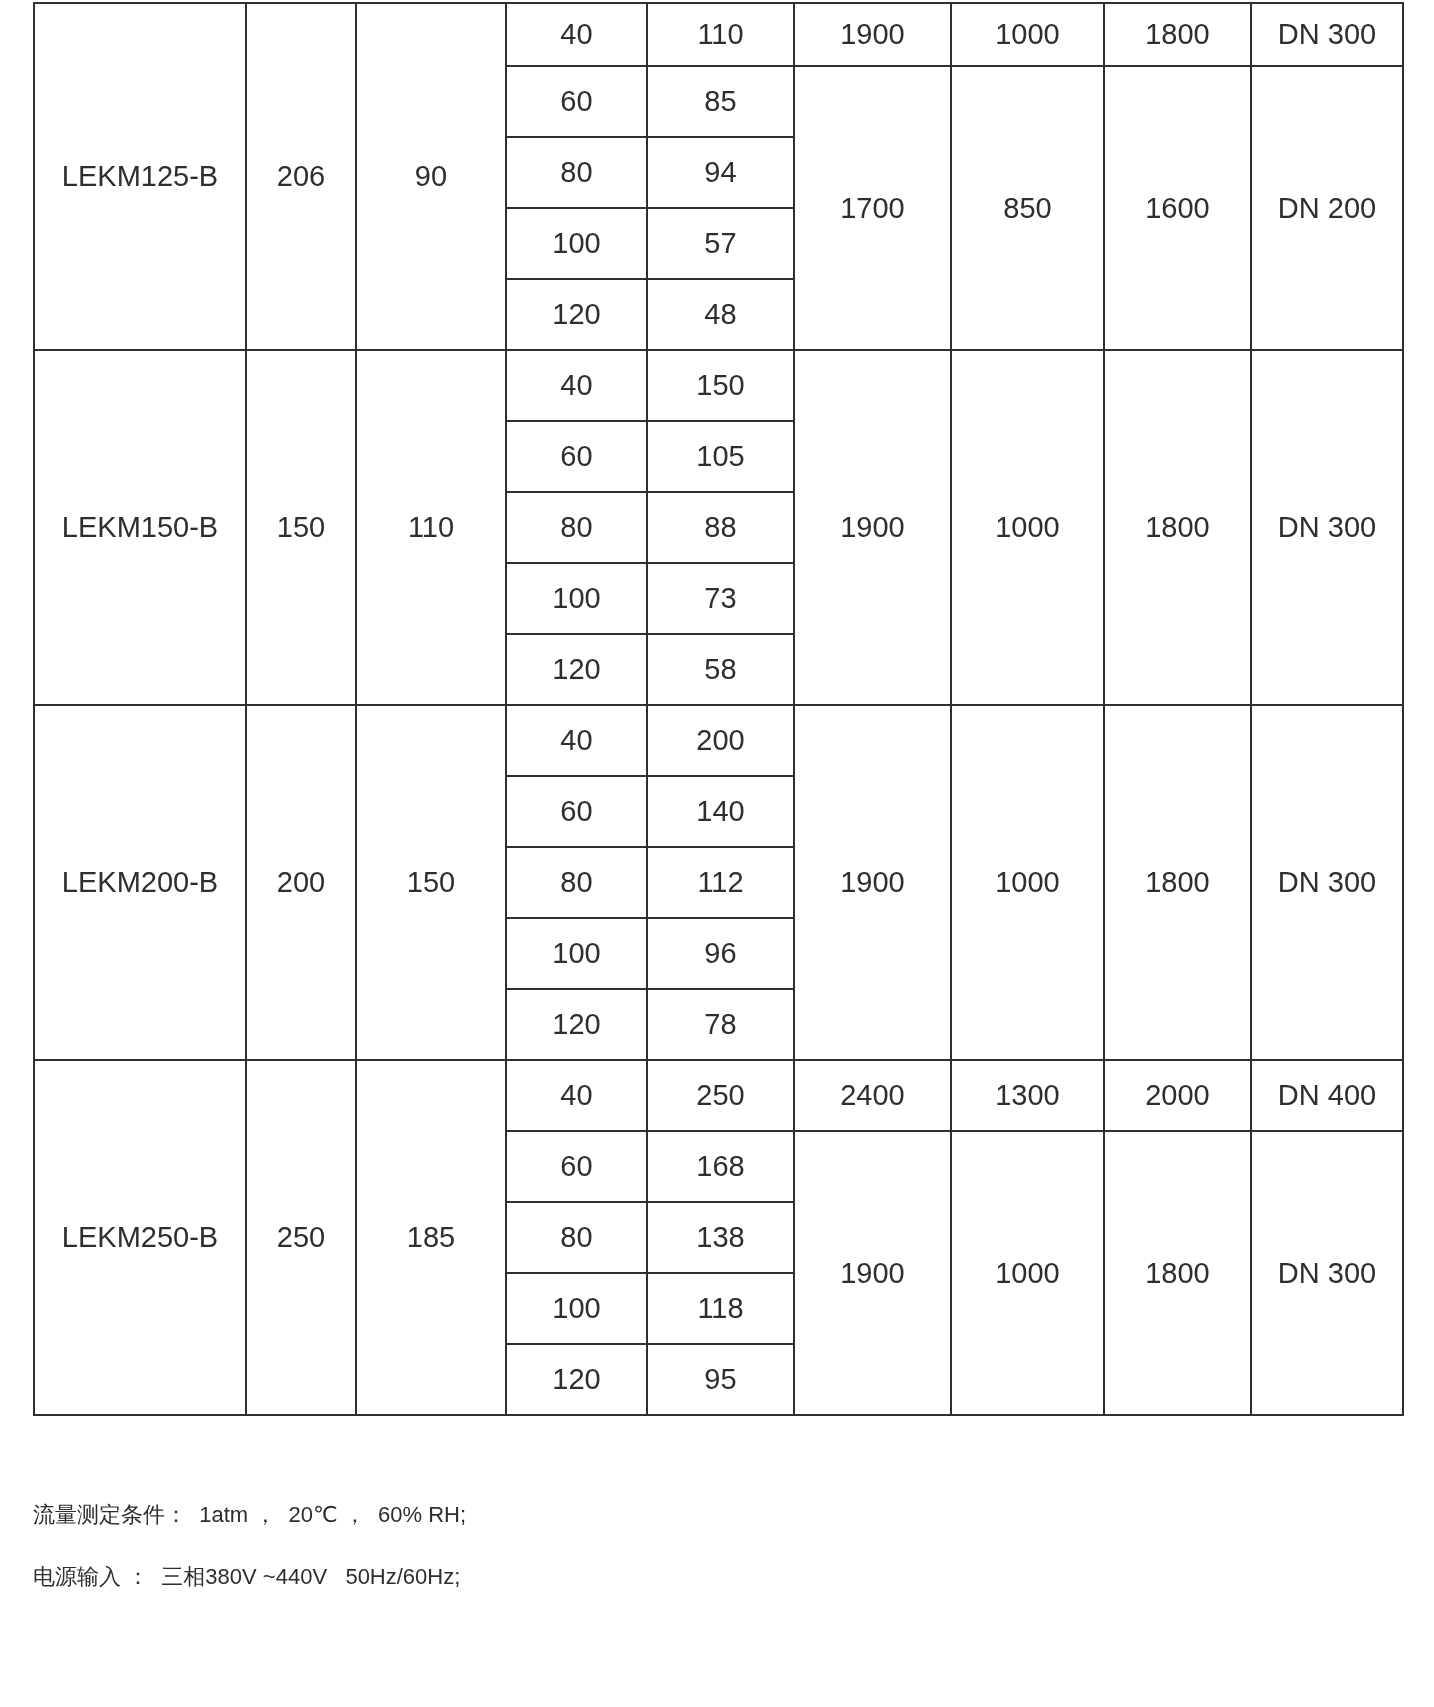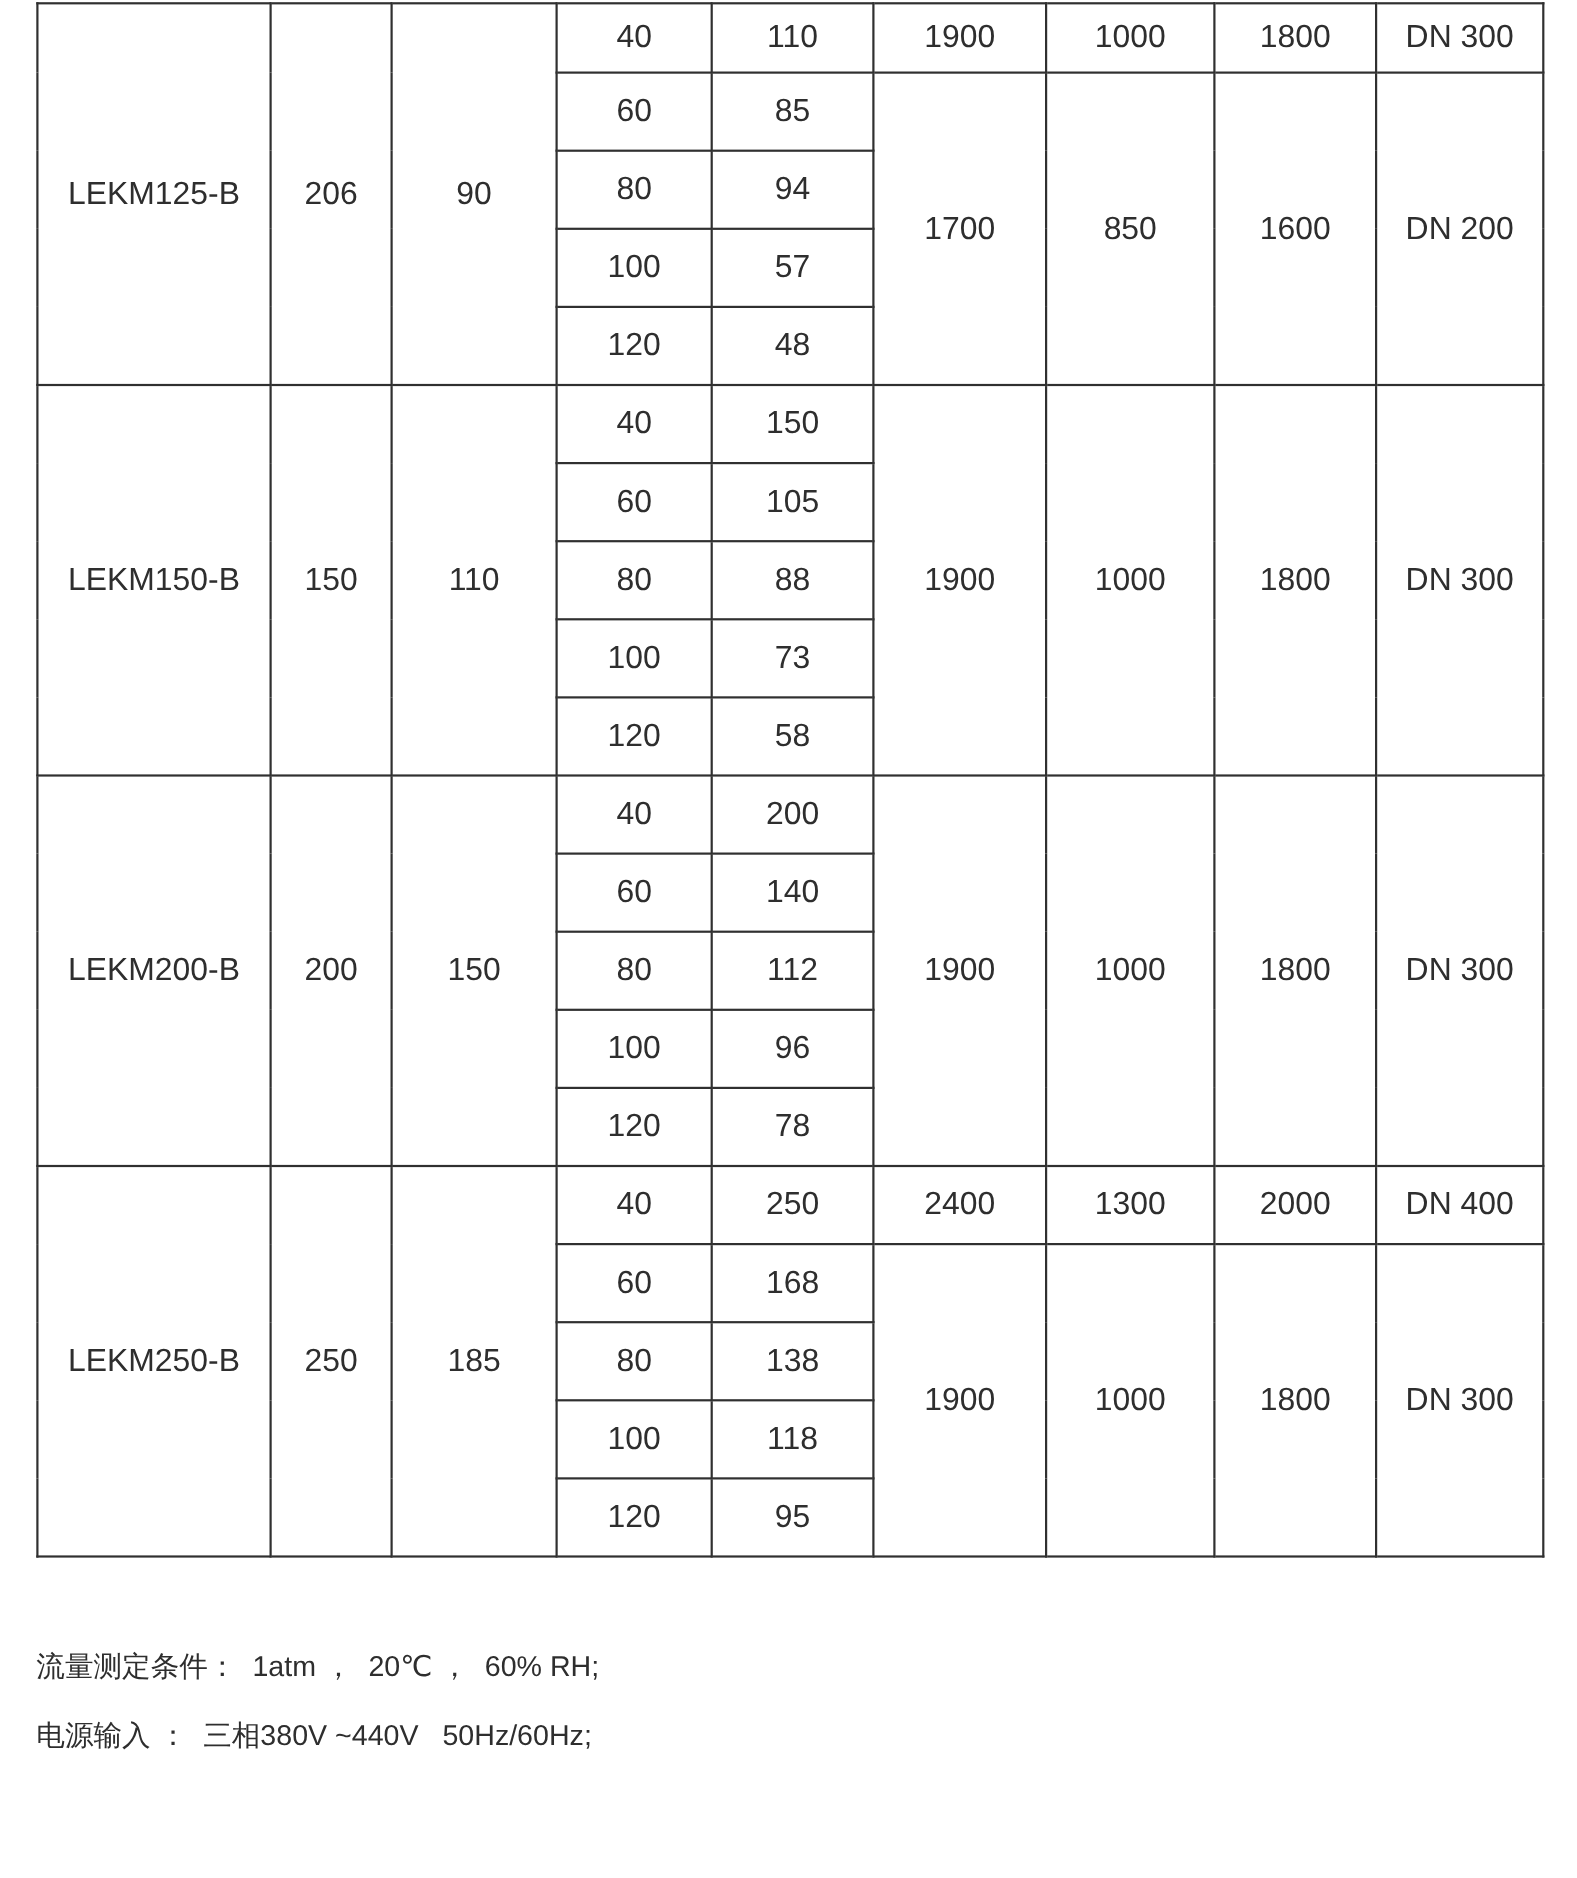--- a/index.html
+++ b/index.html
@@ -38,21 +38,21 @@
   table.spec-table tr.first-row {
     height: 63px;
   }
   .notes {
     position: absolute;
     left: 33px;
     top: 1484px;
   }
   .notes p {
     margin: 0;
-    font-size: 26px;
+    font-size: 22px;
     line-height: 62px;
     color: #2e2e2e;
     white-space: pre;
   }
 </style>
 </head>
 <body>
 
 <div class="page">
 

